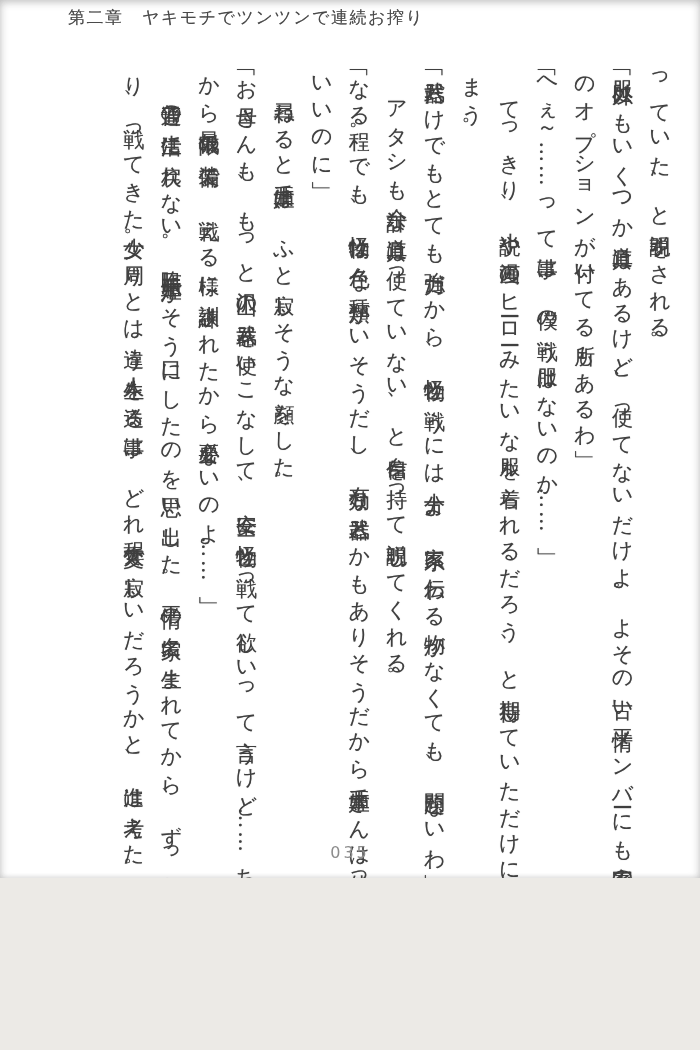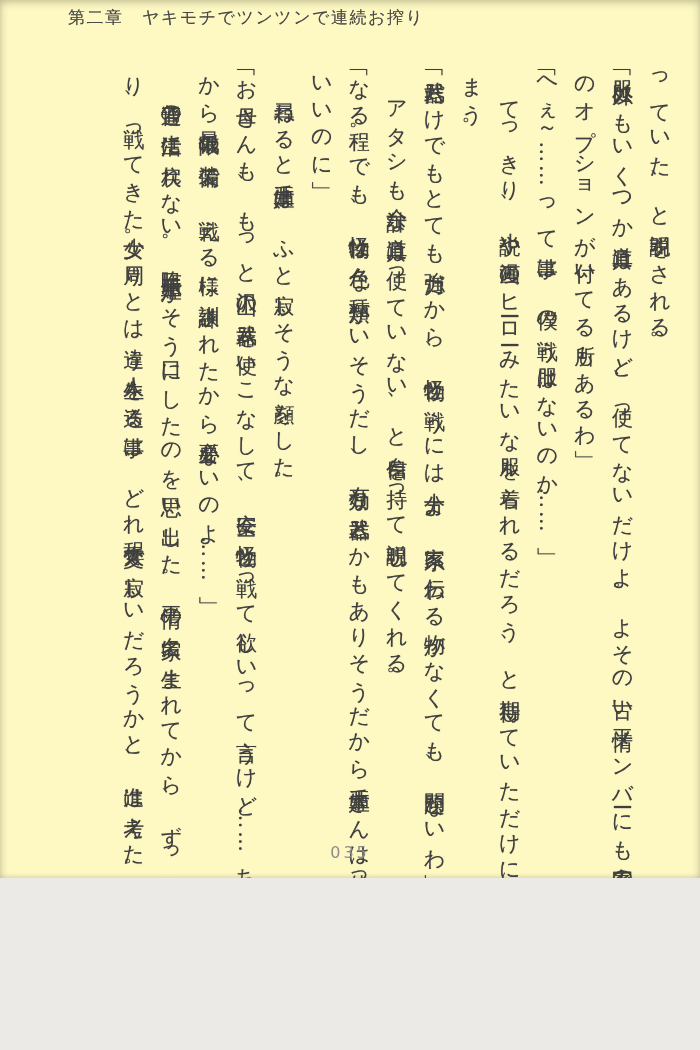--- a/index.html
+++ b/index.html
@@ -6,21 +6,21 @@
     margin: 0;
     padding: 0;
     width: 700px;
     height: 1050px;
     background: #eceae6;
   }
   .page {
     position: relative;
     width: 700px;
     height: 878px;
-    background: #fef9c3;
+    background: #ffffff;
     overflow: hidden;
     box-shadow:
       inset 0 4px 7px rgba(0,0,0,0.14),
       inset 0 -2px 4px rgba(0,0,0,0.05),
       inset 4px 0 7px rgba(0,0,0,0.06),
       inset -4px 0 7px rgba(0,0,0,0.06);
     font-family: "DejaVu Serif", "Liberation Serif", serif;
   }
   .chapter-header {
     position: absolute;

